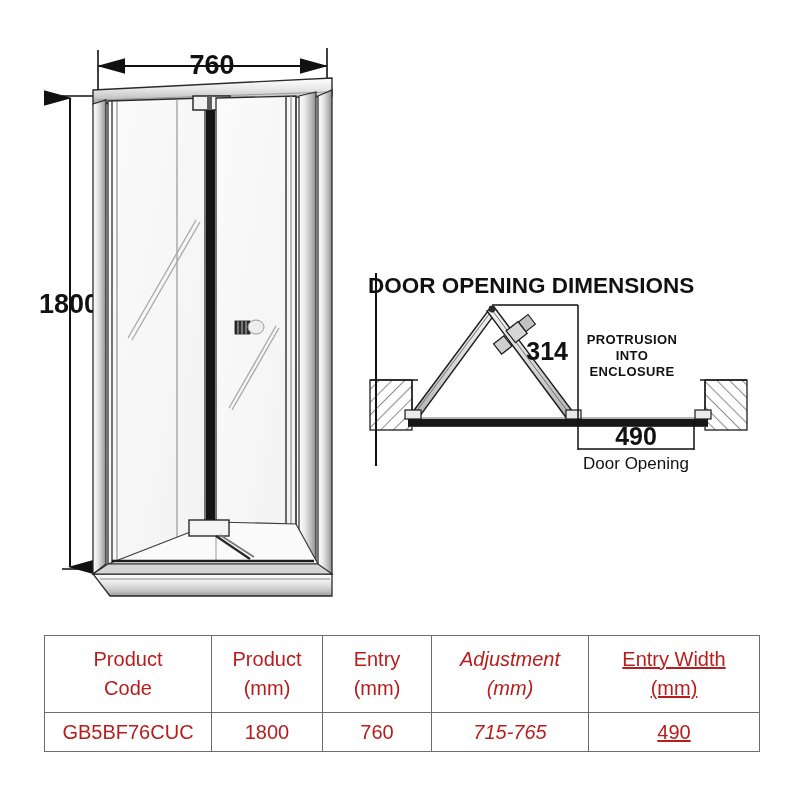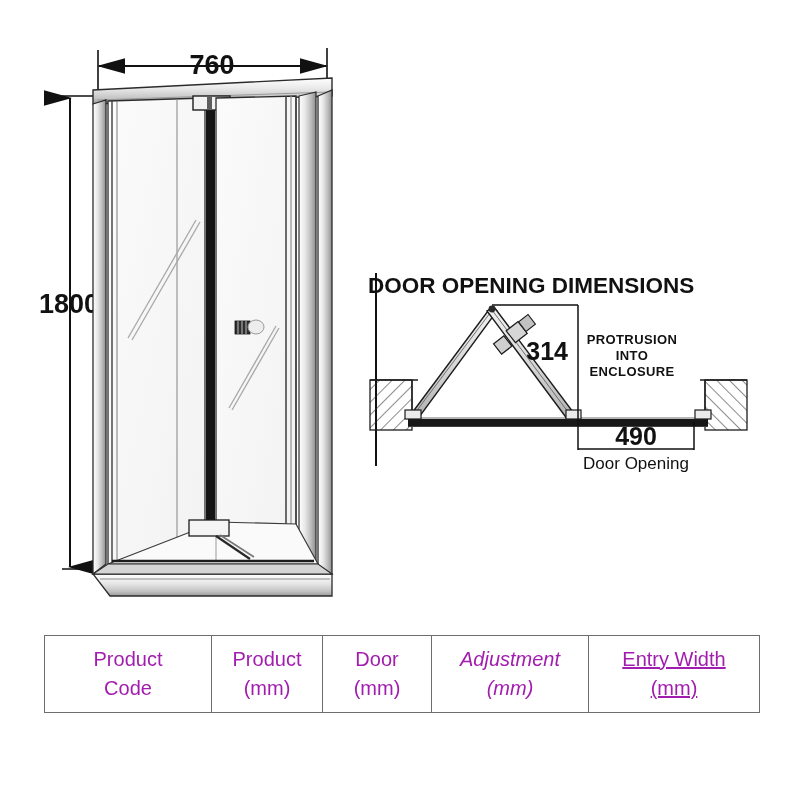--- a/index.html
+++ b/index.html
@@ -44,21 +44,21 @@
     top: 627px;
     width: 710px;
     border-collapse: collapse;
     table-layout: fixed;
   }
   #spec-table td {
     border: 1px solid #6d6d6d;
     text-align: center;
     font-family: "Liberation Sans", sans-serif;
     font-size: 20px;
-    color: #a21caf;
+    color: #b91c1c;
     padding: 0;
     line-height: 1.45;
   }
   #spec-table tr.header-row td {
     height: 76px;
     vertical-align: middle;
   }
   #spec-table tr.data-row td {
     height: 38px;
     vertical-align: middle;
@@ -264,28 +264,35 @@
       <tr class="header-row">
         <td class="col-a">
           <span class="l1">Product</span>
           <span class="l2">Code</span>
         </td>
         <td class="col-b">
           <span class="l1">Product</span>
           <span class="l2">(mm)</span>
         </td>
         <td class="col-c">
-          <span class="l1">Door</span>
+          <span class="l1">Entry</span>
           <span class="l2">(mm)</span>
         </td>
         <td class="col-d">
           <span class="l1">Adjustment</span>
           <span class="l2">(mm)</span>
         </td>
         <td class="col-e">
           <span class="l1">Entry Width</span>
           <span class="l2">(mm)</span>
         </td>
+      </tr>
+      <tr class="data-row">
+        <td class="col-a">GB5BF76CUC</td>
+        <td class="col-b">1800</td>
+        <td class="col-c">760</td>
+        <td class="col-d">715-765</td>
+        <td class="col-e">490</td>
       </tr>
     </tbody>
   </table>
 
 </div>
 
 </body></html>

